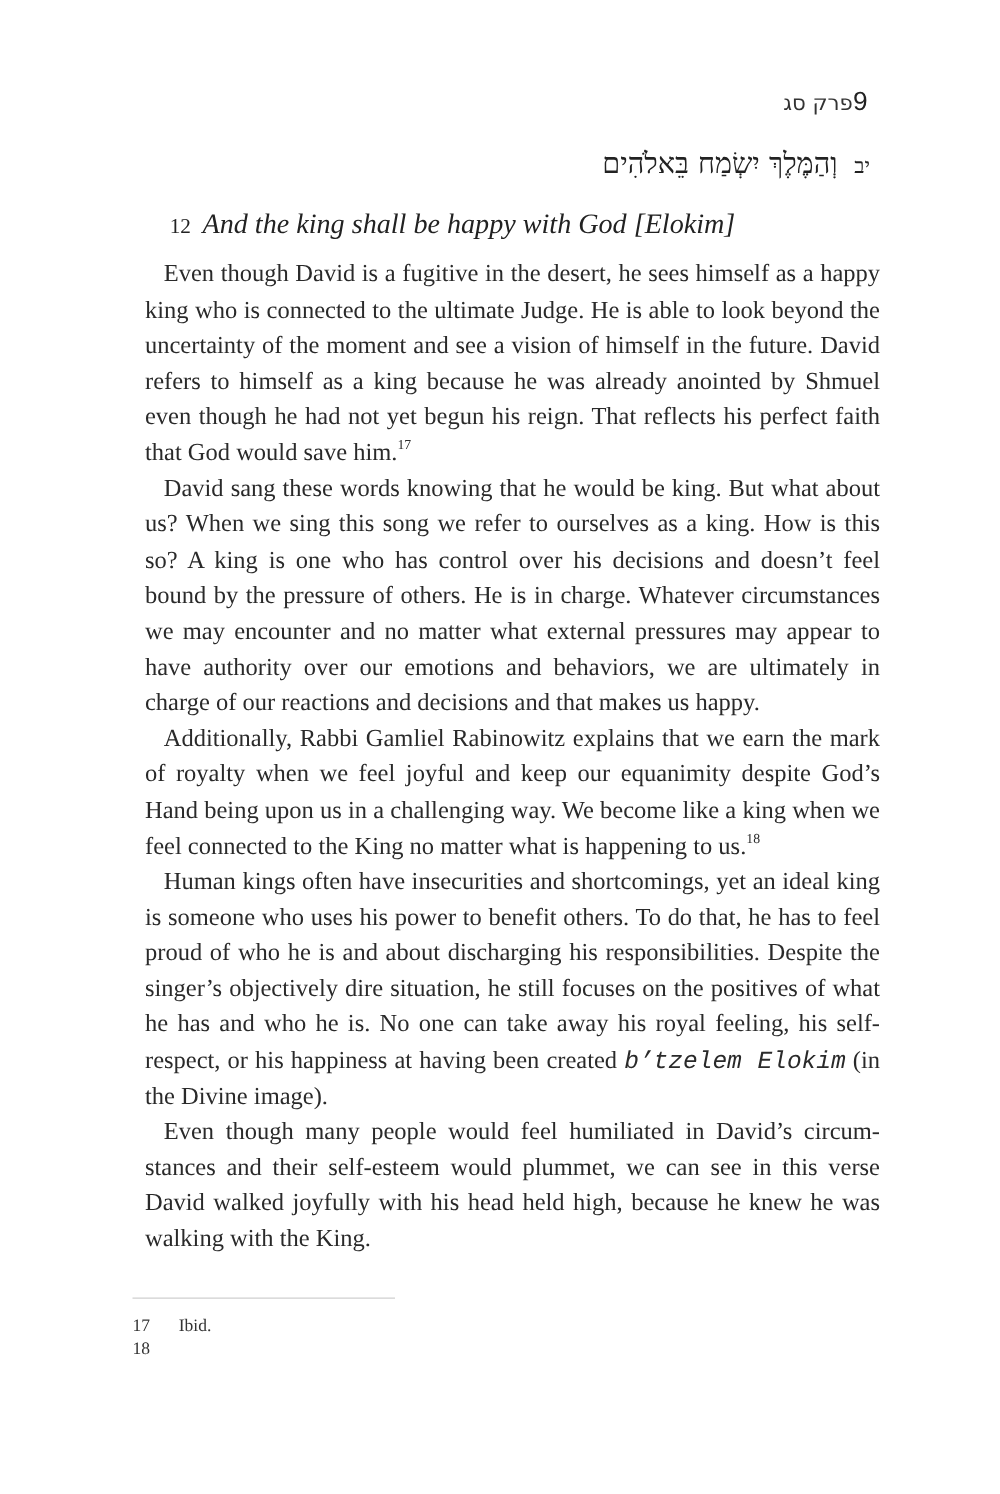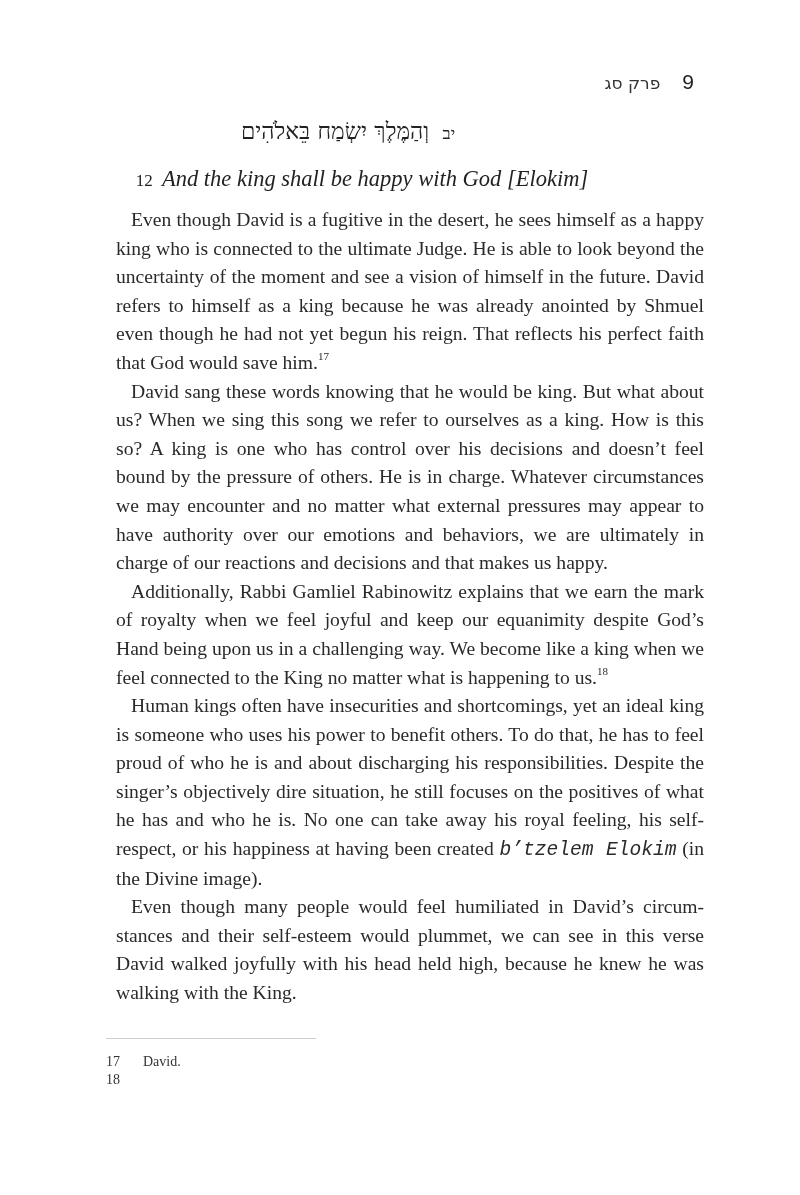--- a/index.html
+++ b/index.html
@@ -14,40 +14,38 @@
       overflow: hidden;
       color: #2a2a2a;
       font-family: "DejaVu Serif", "Liberation Serif", serif;
     }
     .running-head {
       position: absolute;
       top: 70px;
       right: 106px;
       display: flex;
       align-items: baseline;
-      gap: 22px;
       direction: ltr;
     }
     .running-head .hebrew-title {
       font-family: "DejaVu Sans", "Liberation Sans", sans-serif;
       font-size: 17px;
       color: #333;
       direction: rtl;
     }
     .running-head .page-number {
       font-family: "Liberation Sans", "DejaVu Sans", sans-serif;
       font-size: 21px;
       color: #222;
     }
     .verse-hebrew {
       position: absolute;
       top: 118px;
       left: 0;
       width: 696px;
-      text-align: center;
       direction: rtl;
       font-family: "DejaVu Serif", "Liberation Serif", serif;
       font-size: 23px;
       color: #222;
     }
     .verse-hebrew .verse-num {
       font-size: 17px;
       margin-left: 6px;
     }
     .verse-english {
@@ -156,18 +154,18 @@
   <p>
     <span>Even though many people would feel humiliated in David’s circum­stances and their self-esteem would plummet, we can see in this verse David walked joyfully with his head held high, because he knew he was walking with the King.</span>
   </p>
 </div>
 
 <div class="footnote-rule"></div>
 
 <div class="footnotes">
   <div class="footnote">
     <span class="fn-num">17</span>
-    <span class="fn-text">David.</span>
+    <span class="fn-text">Ibid.</span>
   </div>
   <div class="footnote">
     <span class="fn-num">18</span>
   </div>
 </div>
 
 </body></html>

